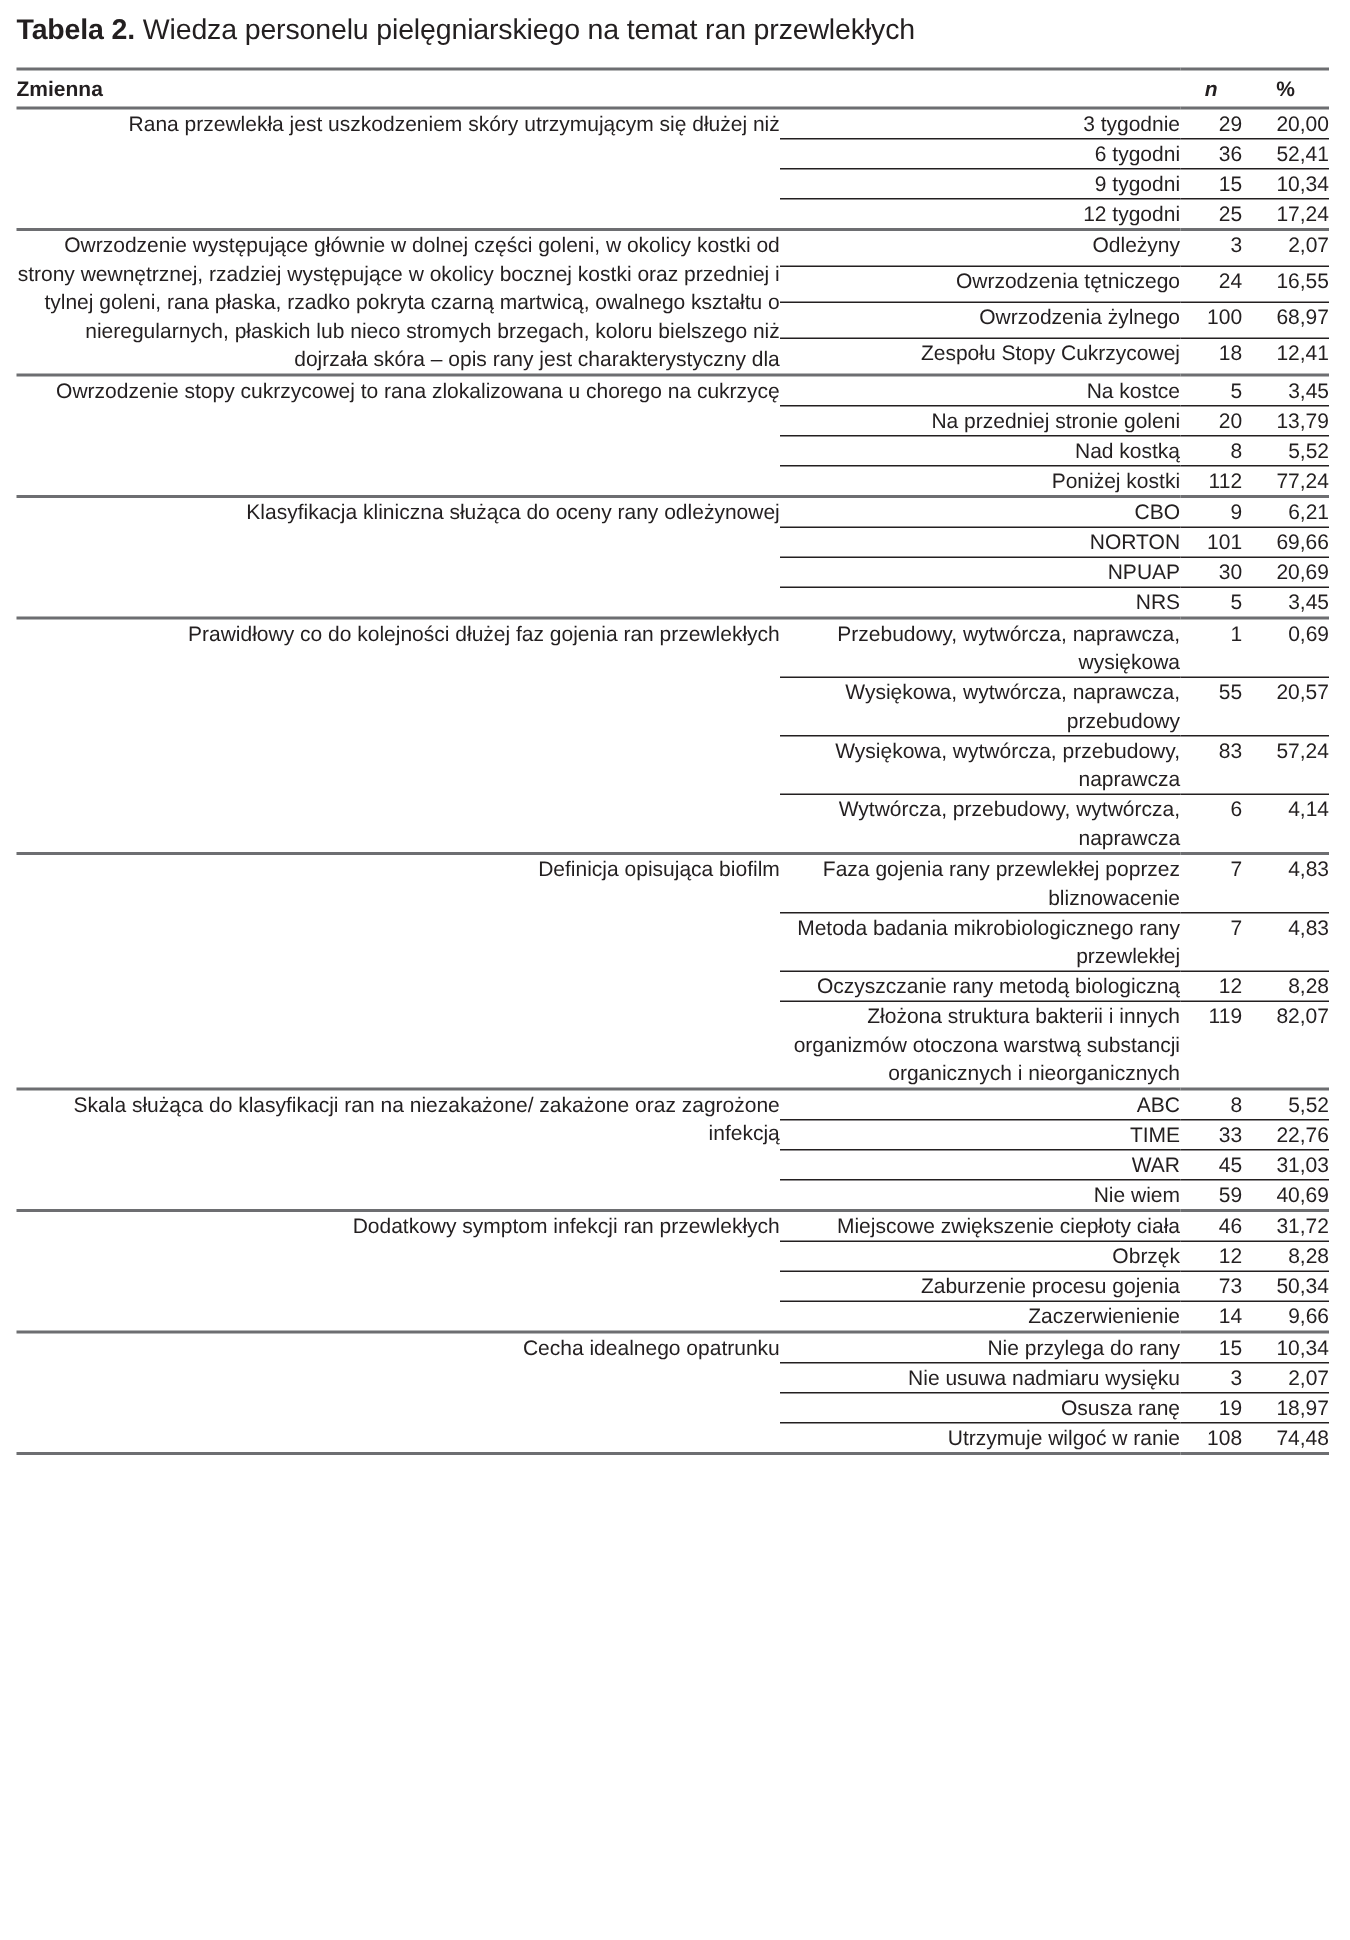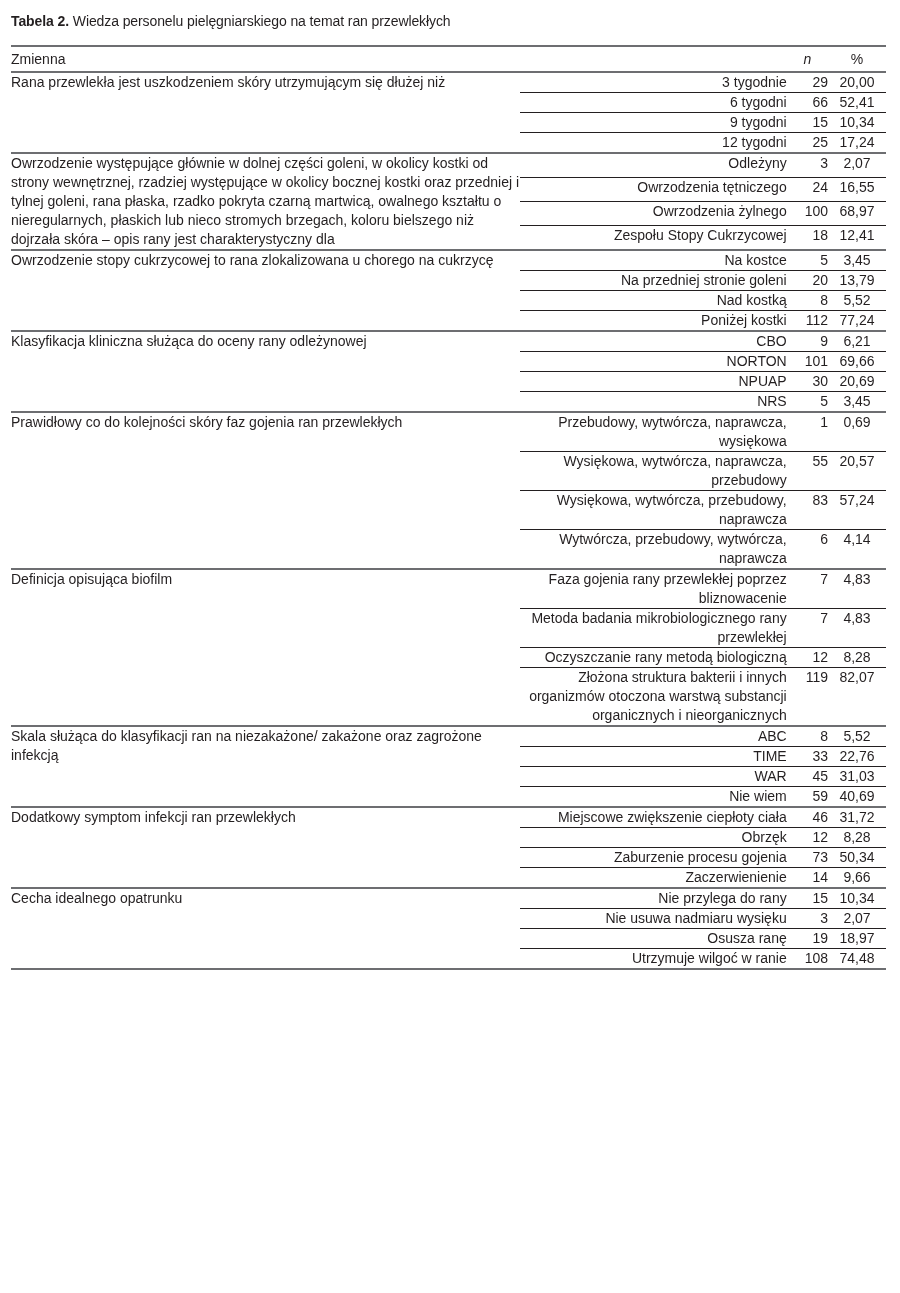--- a/index.html
+++ b/index.html
@@ -2,41 +2,41 @@
 <html><head>
   <meta charset="utf-8">
   <style>
     html, body { margin: 0; padding: 0; background: #ffffff; }
     body {
       width: 900px; height: 1293px; position: relative; overflow: hidden;
       font-family: "Liberation Sans", sans-serif; color: #231f20;
     }
     .caption {
       position: absolute; left: 11px; top: 11px;
-      font-size: 14px; line-height: 20px; letter-spacing: -0.1px;
+      font-size: 19px; line-height: 20px; letter-spacing: -0.1px;
     }
     .caption b { font-weight: bold; }
     table.t {
       position: absolute; left: 11px; top: 45px; width: 875px;
       border-collapse: collapse; font-size: 14px; line-height: 19px;
     }
     table.t td, table.t th { padding: 0; vertical-align: top; }
     tr.head th {
       border-top: 2.5px solid #6d6e71; border-bottom: 2.5px solid #6d6e71;
-      height: 24px; font-weight: normal; vertical-align: middle;
+      height: 24px; font-weight: bold; vertical-align: middle;
     }
     th.h-var { text-align: left; padding-left: 6px; }
     th.h-n { text-align: center; font-style: italic; }
     th.h-p { text-align: center; }
     td.var {
-      padding: 5px 10px 4px 6px; width: 492px; text-align: left;
+      padding: 5px 10px 4px 6px; width: 492px; text-align: right;
     }
     td.opt { text-align: right; width: 258px; padding: 5px 8px 6px 8px; }
     td.num { text-align: right; width: 40px; padding-top: 5px; }
-    td.pct { text-align: center; width: 56px; padding-top: 5px; }
+    td.pct { text-align: right; width: 56px; padding-top: 5px; }
     tr.row td.opt, tr.row td.num, tr.row td.pct { border-top: 1.5px solid #231f20; }
     tr.grp-first td { border-top: 2.5px solid #6d6e71 !important; }
     tr.last-row td { border-bottom: 2.5px solid #6d6e71; }
     tr.grp-first td.var { border-top: 2.5px solid #6d6e71; }
   </style>
 </head>
 <body>
 
 <div class="caption">
   <b>Tabela 2.</b><span> Wiedza personelu pielęgniarskiego na temat ran przewlekłych</span>
@@ -52,21 +52,21 @@
   </thead>
   <tbody id="tbody">
       <tr class="row grp-first">
         <td class="var" rowspan="4">Rana przewlekła jest uszkodzeniem skóry utrzymującym się dłużej niż</td>
         <td class="opt">3 tygodnie</td>
         <td class="num">29</td>
         <td class="pct">20,00</td>
       </tr>
       <tr class="row">
         <td class="opt">6 tygodni</td>
-        <td class="num">66</td>
+        <td class="num">36</td>
         <td class="pct">52,41</td>
       </tr>
       <tr class="row">
         <td class="opt">9 tygodni</td>
         <td class="num">15</td>
         <td class="pct">10,34</td>
       </tr>
       <tr class="row">
         <td class="opt">12 tygodni</td>
         <td class="num">25</td>
@@ -129,21 +129,21 @@
         <td class="opt">NPUAP</td>
         <td class="num">30</td>
         <td class="pct">20,69</td>
       </tr>
       <tr class="row">
         <td class="opt">NRS</td>
         <td class="num">5</td>
         <td class="pct">3,45</td>
       </tr>
       <tr class="row grp-first">
-        <td class="var" rowspan="4">Prawidłowy co do kolejności skóry faz gojenia ran przewlekłych</td>
+        <td class="var" rowspan="4">Prawidłowy co do kolejności dłużej faz gojenia ran przewlekłych</td>
         <td class="opt">Przebudowy, wytwórcza, naprawcza, wysiękowa</td>
         <td class="num">1</td>
         <td class="pct">0,69</td>
       </tr>
       <tr class="row">
         <td class="opt">Wysiękowa, wytwórcza, naprawcza, przebudowy</td>
         <td class="num">55</td>
         <td class="pct">20,57</td>
       </tr>
       <tr class="row">

